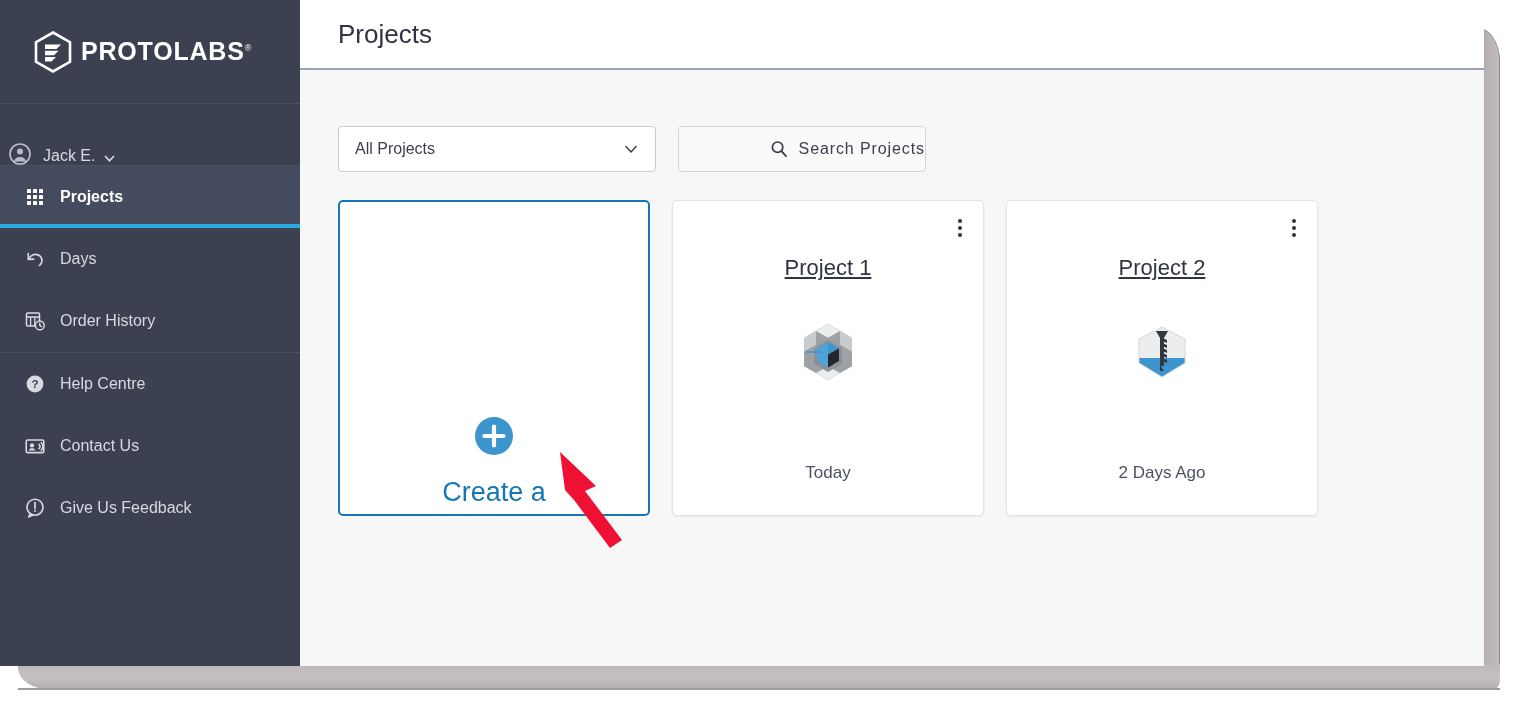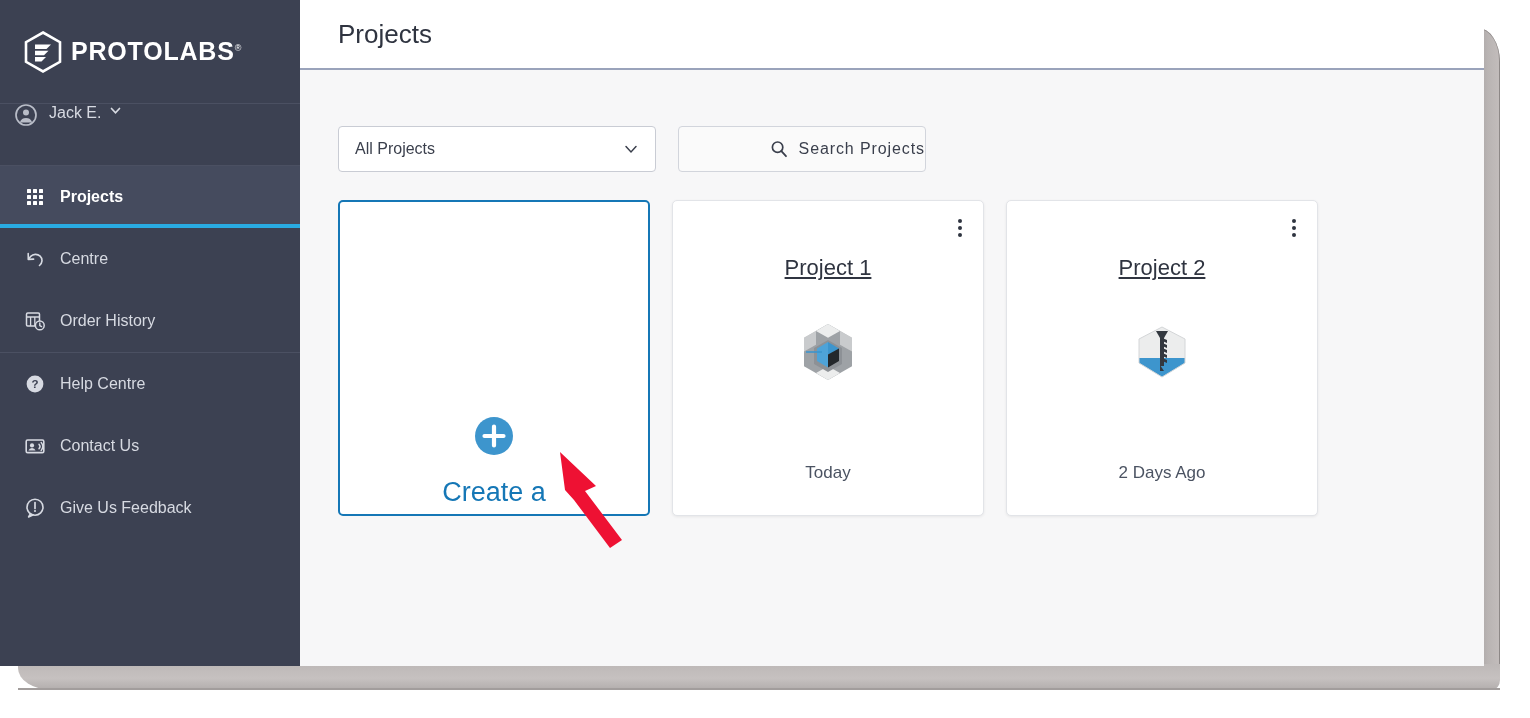--- a/index.html
+++ b/index.html
@@ -45,38 +45,38 @@
   
   .sidebar {
     width: 300px; height: 666px;
     background: #3c4152;
     flex: 0 0 300px;
     position: relative;
   }
   .logo-area {
     height: 104px;
     display: flex; align-items: center;
-    padding-left: 24px;
+    padding-left: 34px;
     border-bottom: 1px solid #4b5062;
   }
   .logo-mark { width: 38px; height: 42px; flex: 0 0 38px; }
   .logo-text {
     color: #ffffff;
     font-size: 25px;
     font-weight: 700;
     letter-spacing: 0.8px;
     margin-left: 9px;
     white-space: nowrap;
   }
   .logo-text sup { font-size: 9px; vertical-align: super; font-weight: 400; }
 
   .user-row {
     height: 62px;
-    display: flex; align-items: flex-start;
-    padding-left: 15px;
+    display: flex; align-items: flex-end;
+    padding-left: 9px;
     border-bottom: 1px solid #4b5062;
     cursor: pointer;
   }
   .user-avatar { width: 22px; height: 22px; flex: 0 0 22px; }
   .user-name {
     color: #d7dae2; font-size: 16px; margin-left: 12px; white-space: nowrap;
   }
   .user-caret { margin-left: 8px; width: 13px; height: 13px; }
 
   .nav-group { border-bottom: 1px solid #4b5062; }
@@ -235,21 +235,21 @@
             </g>
           </svg>
           <span class="nav-label">Projects</span>
         </div>
 
         <div class="nav-item">
           <svg class="nav-icon" viewBox="0 0 22 22">
             <path d="M15.5 17.5c3-2.4 3.4-6.8 0.6-9.4C13.4 5.6 9 5.8 6.6 8.6 L4.6 11" fill="none" stroke="#d7dae2" stroke-width="1.6" stroke-linecap="round"></path>
             <path d="M4.2 5.6 L4.3 11.4 L9.6 11.1" fill="none" stroke="#d7dae2" stroke-width="1.6" stroke-linecap="round" stroke-linejoin="round"></path>
           </svg>
-          <span class="nav-label">Centre</span>
+          <span class="nav-label">Days</span>
         </div>
 
         <div class="nav-item">
           <svg class="nav-icon" viewBox="0 0 22 22">
             <rect x="2.5" y="3" width="13" height="13" rx="1.2" fill="none" stroke="#d7dae2" stroke-width="1.5"></rect>
             <line x1="2.5" y1="7" x2="15.5" y2="7" stroke="#d7dae2" stroke-width="1.5"></line>
             <line x1="6.6" y1="7" x2="6.6" y2="16" stroke="#d7dae2" stroke-width="1.3"></line>
             <line x1="10.8" y1="7" x2="10.8" y2="16" stroke="#d7dae2" stroke-width="1.3"></line>
             <circle cx="15.8" cy="15.4" r="4.4" fill="#3c4152" stroke="#d7dae2" stroke-width="1.5"></circle>
             <path d="M15.8 12.9 V15.5 L17.6 16.6" fill="none" stroke="#d7dae2" stroke-width="1.4" stroke-linecap="round"></path>

